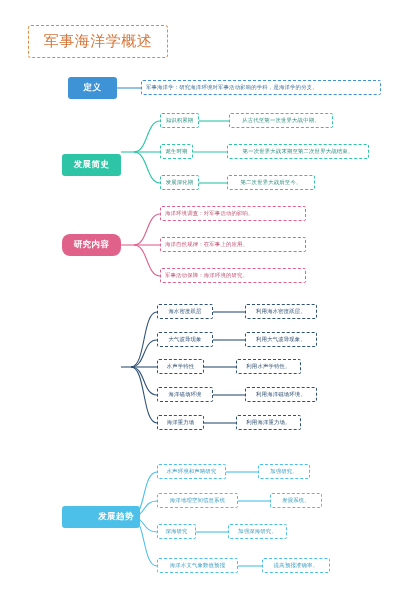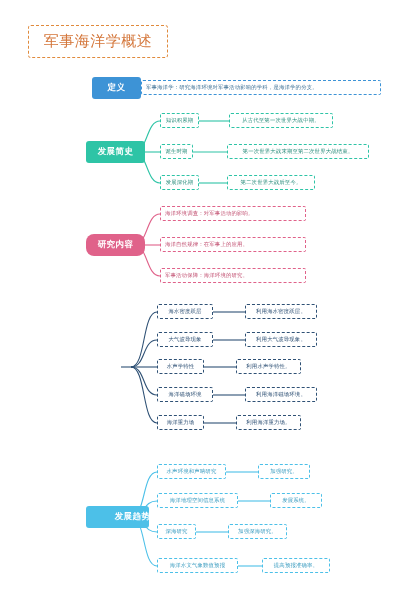--- a/index.html
+++ b/index.html
@@ -56,21 +56,20 @@
   
   .main-node {
     position: absolute;
     height: 22px;
     border-radius: 3px;
     display: flex;
     align-items: center;
     justify-content: center;
     padding: 0 7px;
     z-index: 5;
-    margin-left: 24px;
   }
   .main-node .txt {
     font-size: 8.5px;
     font-weight: bold;
     color: #ffffff;
     white-space: nowrap;
     letter-spacing: 0.4px;
   }
 
   
@@ -155,30 +154,30 @@
   </svg>
 
   <div class="root-node">
     <span class="txt">军事海洋学概述</span>
   </div>
 
   <div class="main-node" style="left:68px; top:77px; width:49px; background:#3d93d6;">
     <span class="txt">定义</span>
   </div>
 
-  <div class="main-node" style="left:62px; top:141px; width:59px; background:#2ec4a6;">
+  <div class="main-node" style="left:62px; top:154px; width:59px; background:#2ec4a6;">
     <span class="txt">发展简史</span>
   </div>
 
   <div class="main-node" style="left:62px; top:234px; width:59px; background:#e0628a;border-radius:8px;">
     <span class="txt">研究内容</span>
   </div>
 
 
-  <div class="main-node" style="left:62px; top:506px; width:63px; background:#4cc0e8;padding-left:37px;">
+  <div class="main-node" style="left:62px; top:506px; width:78px; background:#4cc0e8;padding-left:37px;">
     <span class="txt">发展趋势</span>
   </div>
 
   <div class="leaf" style="left:141px; top:80px; width:240px; border-color:#3d93d6;">
     <span class="txt" style="color:#3a6e93;">军事海洋学：研究海洋环境对军事活动影响的学科，是海洋学的分支。</span>
   </div>
 
   <div class="leaf" style="left:160px; top:113px; width:39px; border-color:#2ec4a6; justify-content:center;">
     <span class="txt" style="color:#2a8d7c;">知识积累期</span>
   </div>

